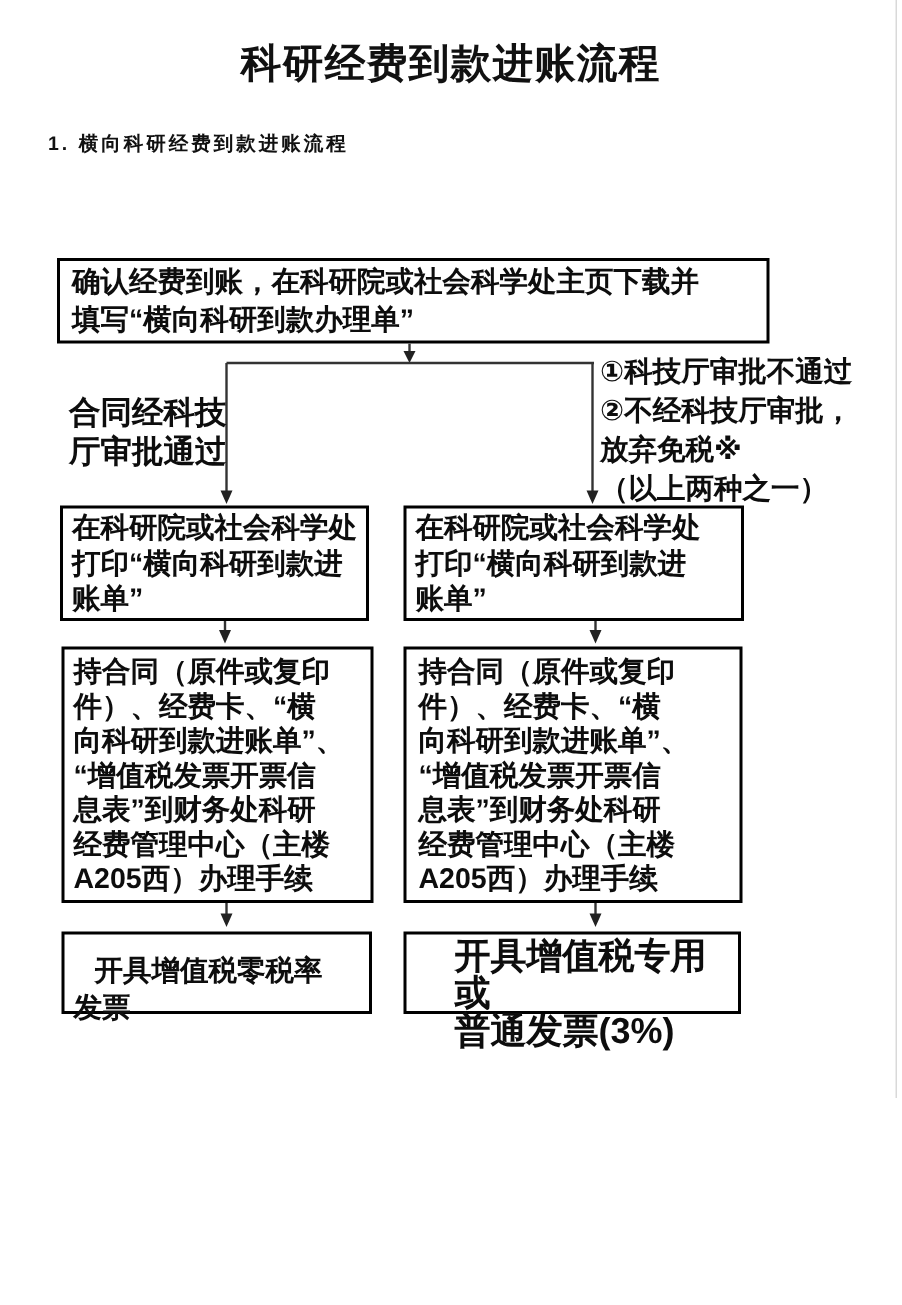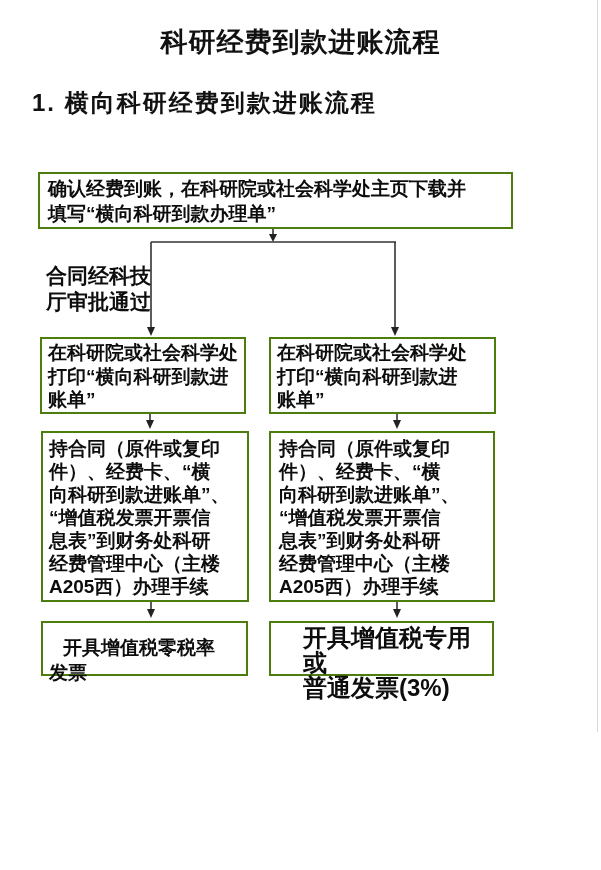--- a/index.html
+++ b/index.html
@@ -10,26 +10,26 @@
   }
   .page-edge { position:absolute; top:0; right:3px; width:1px; height:870px; background:#d9d9d9; }
 
   .title {
     position:absolute; left:0; top:24px; width:601px; margin:0;
     text-align:center; font-family:"Liberation Serif","DejaVu Serif",serif;
     font-size:27px; font-weight:bold; letter-spacing:1px;
   }
   .section-heading {
     position:absolute; left:32px; top:87px;
-    font-size:24px; font-weight:bold; letter-spacing:2px;
+    font-size:13px; font-weight:bold; letter-spacing:2px;
   }
 
   .fbox {
     position:absolute; box-sizing:border-box;
-    border:2px solid #4d7c0f; background:#fff;
+    border:2px solid #000000; background:#fff;
     font-weight:bold; white-space:pre-line; color:#0d0d0d;
   }
   .box-start   { left:38px;  top:172px; width:475px; height:57px;  padding:2px 8px;  font-size:19px; line-height:25px; }
   .box-print-l { left:40px;  top:337px; width:206px; height:77px;  padding:2px 6px;  font-size:19px; line-height:23.5px; }
   .box-print-r { left:269px; top:337px; width:227px; height:77px;  padding:2px 6px;  font-size:19px; line-height:23.5px; }
   .box-mat-l   { left:41px;  top:431px; width:208px; height:171px; padding:4px 6px;  font-size:19px; line-height:23px; }
   .box-mat-r   { left:269px; top:431px; width:226px; height:171px; padding:4px 8px;  font-size:19px; line-height:23px; }
   .box-inv-l   { left:41px;  top:621px; width:207px; height:55px;  padding:12px 6px;  font-size:19px; line-height:25px; text-indent:14px; }
   .box-inv-r   { left:269px; top:621px; width:225px; height:55px;  padding:2px 6px 2px 32px; font-size:24px; line-height:25px; }
 
@@ -83,20 +83,24 @@
   <h1 class="title">科研经费到款进账流程</h1>
 
   <div class="section-heading">1. 横向科研经费到款进账流程</div>
 
   <div class="fbox box-start">确认经费到账，在科研院或社会科学处主页下载并
 填写“横向科研到款办理单”</div>
 
   <div class="branch-label branch-left">合同经科技
 厅审批通过</div>
 
+  <div class="branch-label branch-right">①科技厅审批不通过
+②不经科技厅审批，
+放弃免税※
+（以上两种之一）</div>
 
   <div class="fbox box-print-l">在科研院或社会科学处
 打印“横向科研到款进
 账单”</div>
 
   <div class="fbox box-print-r">在科研院或社会科学处
 打印“横向科研到款进
 账单”</div>
 
   <div class="fbox box-mat-l">持合同（原件或复印

